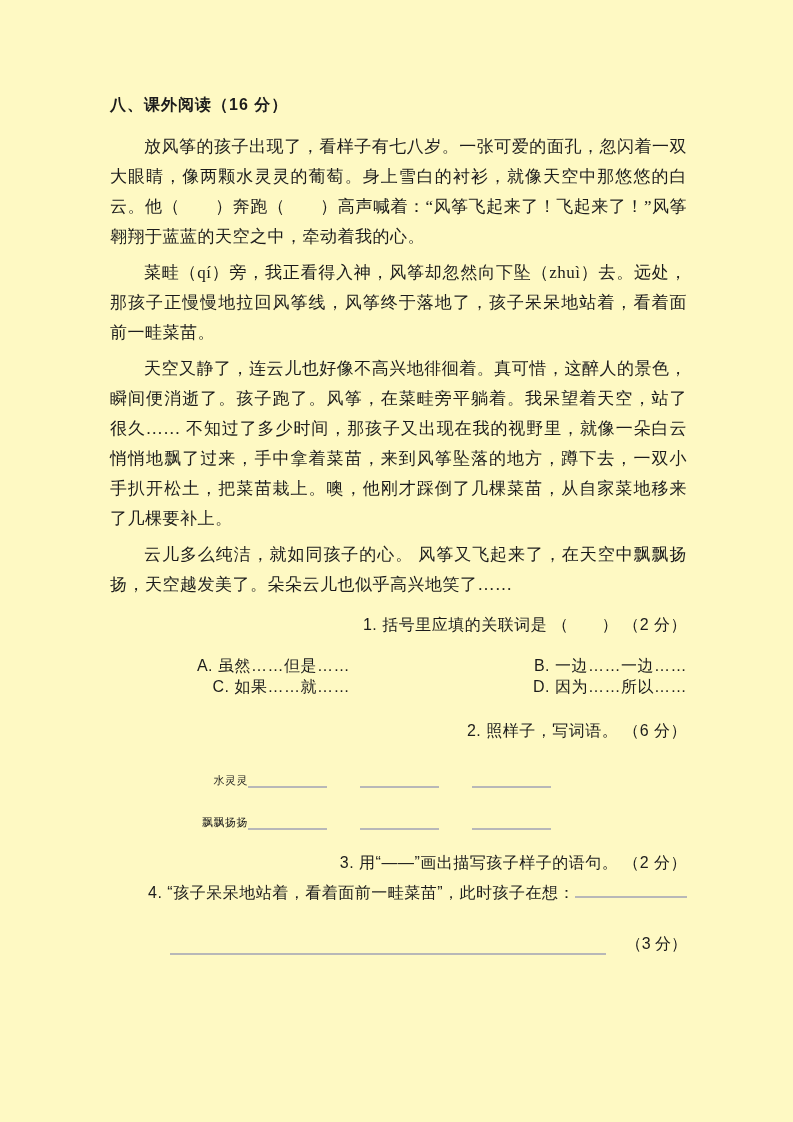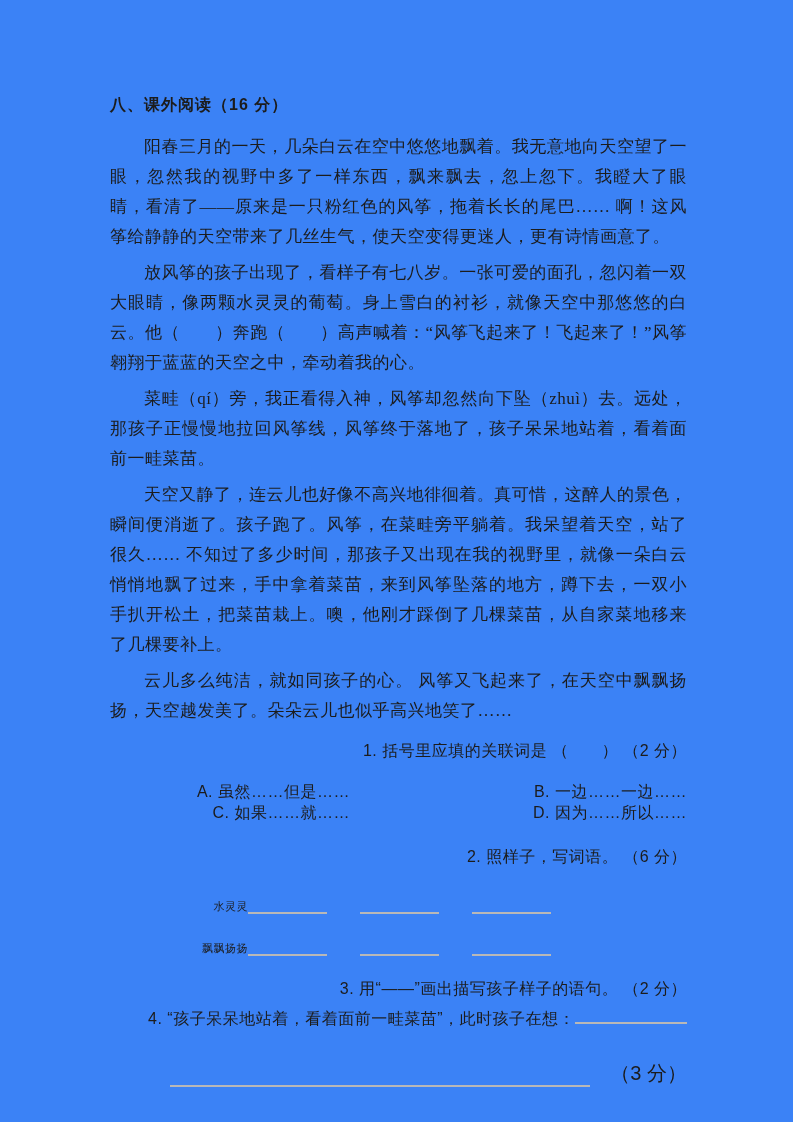--- a/index.html
+++ b/index.html
@@ -9,21 +9,21 @@
     background: #ffffff;
     width: 793px;
     height: 1122px;
     overflow: hidden;
     color: #1c1c1c;
   }
   .page {
     width: 793px;
     height: 1122px;
     padding: 95px 106px 0 110px;
-    background: #3b82f6;
+    background: #fef9c3;
     font-family: "Liberation Sans", sans-serif;
   }
   .section-title {
     font-family: "Liberation Sans", sans-serif;
     font-size: 16px;
     font-weight: 700;
     letter-spacing: 1px;
     margin: 0 0 16px 0;
   }
   .passage p {
@@ -91,33 +91,32 @@
   }
   .answer-line {
     display: inline-block;
     width: 445px;
     height: 16px;
     margin-left: 60px;
     border-bottom: 2px solid #b8b8b8;
   }
   .score-label {
     margin-left: 20px;
-    font-size: 20px;
+    font-size: 16px;
     white-space: nowrap;
   }
 </style>
 </head>
 <body>
 
 <div class="page">
 
   <h2 class="section-title">八、课外阅读（16 分）</h2>
 
   <div class="passage">
-    <p>阳春三月的一天，几朵白云在空中悠悠地飘着。我无意地向天空望了一眼，忽然我的视野中多了一样东西，飘来飘去，忽上忽下。我瞪大了眼睛，看清了——原来是一只粉红色的风筝，拖着长长的尾巴…… 啊！这风筝给静静的天空带来了几丝生气，使天空变得更迷人，更有诗情画意了。</p>
     <p>放风筝的孩子出现了，看样子有七八岁。一张可爱的面孔，忽闪着一双大眼睛，像两颗水灵灵的葡萄。身上雪白的衬衫，就像天空中那悠悠的白云。他（　　）奔跑（　　）高声喊着：“风筝飞起来了！飞起来了！”风筝翱翔于蓝蓝的天空之中，牵动着我的心。</p>
     <p>菜畦（qí）旁，我正看得入神，风筝却忽然向下坠（zhuì）去。远处，那孩子正慢慢地拉回风筝线，风筝终于落地了，孩子呆呆地站着，看着面前一畦菜苗。</p>
     <p>天空又静了，连云儿也好像不高兴地徘徊着。真可惜，这醉人的景色，瞬间便消逝了。孩子跑了。风筝，在菜畦旁平躺着。我呆望着天空，站了很久…… 不知过了多少时间，那孩子又出现在我的视野里，就像一朵白云悄悄地飘了过来，手中拿着菜苗，来到风筝坠落的地方，蹲下去，一双小手扒开松土，把菜苗栽上。噢，他刚才踩倒了几棵菜苗，从自家菜地移来了几棵要补上。</p>
     <p>云儿多么纯洁，就如同孩子的心。 风筝又飞起来了，在天空中飘飘扬扬，天空越发美了。朵朵云儿也似乎高兴地笑了……</p>
   </div>
 
   <div class="questions">
 
     <p class="q-prompt">1. 括号里应填的关联词是 （　　） （2 分）</p>
 

